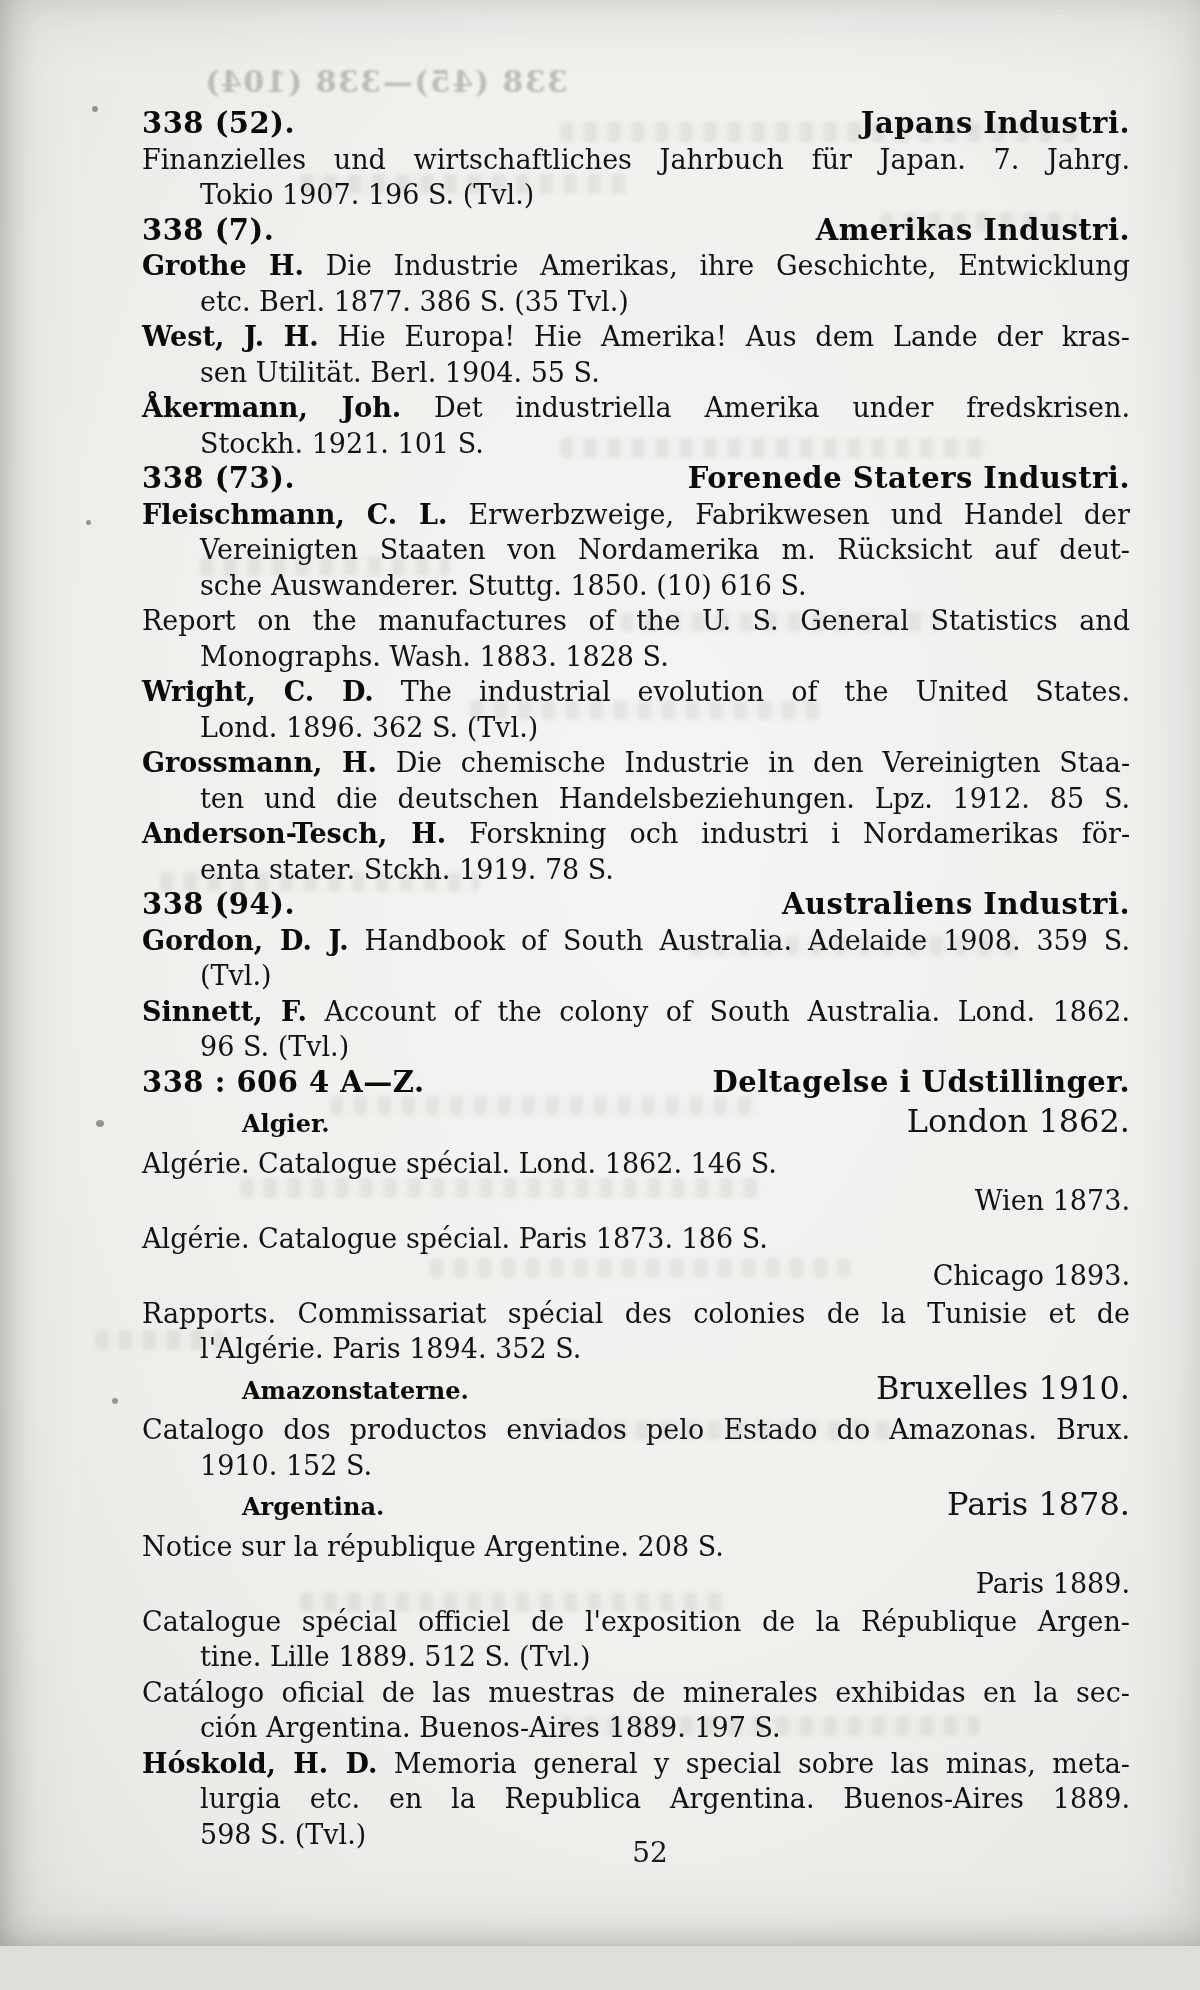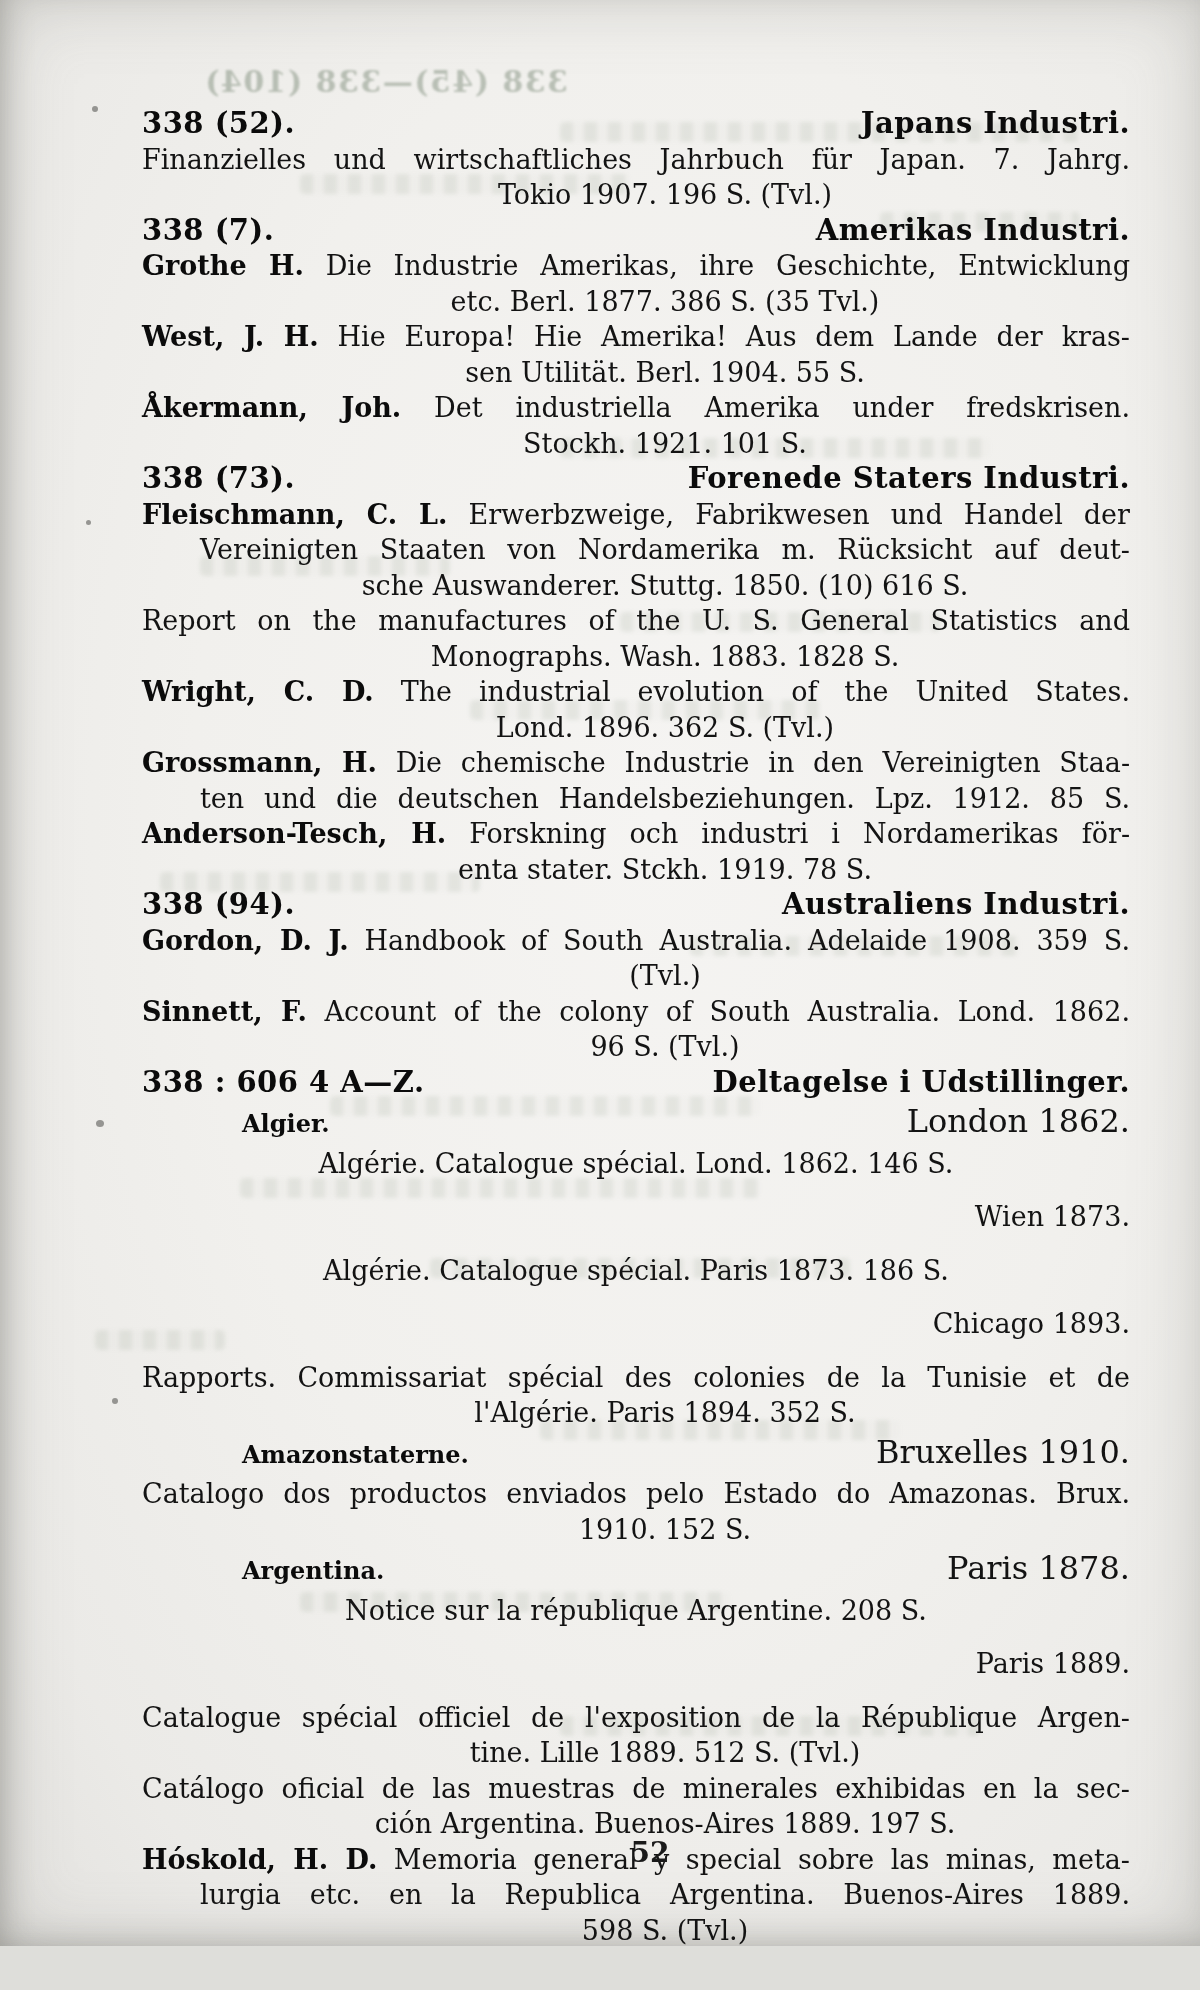--- a/index.html
+++ b/index.html
@@ -15,38 +15,38 @@
     box-shadow:inset 0 0 70px rgba(110,110,105,0.28), inset 20px 0 30px -16px rgba(95,95,90,0.30), inset 0 -18px 28px -14px rgba(95,95,90,0.22);
     color:#131313;
   }
   .text-block{
     position:absolute;left:142px;top:106px;width:988px;
   }
   .line{
     font-size:27px;line-height:35.5px;white-space:normal;
     text-rendering:optimizeLegibility;
   }
-  .line.body{ text-align:center; }
+  .line.body{ text-align:left; }
   .line.body.justify{ text-align:justify; text-align-last:justify; }
   .line.body.indent{ padding-left:58px; }
   .line.header{
     display:flex;justify-content:space-between;align-items:baseline;
     font-weight:bold;font-size:29px;letter-spacing:0.5px;color:#0b0b0b;
   }
   .line.subheader{
     display:flex;justify-content:space-between;align-items:baseline;margin:4px 0;
   }
   .line.subheader .hl{ margin-left:100px;font-weight:bold;font-size:24px;color:#0b0b0b; }
   .line.subheader .hr{ font-size:32px; }
-  .line.rightnote{ text-align:right;margin:18px 0; }
+  .line.rightnote{ text-align:right;margin:2px 0; }
   .line b{ font-weight:bold;color:#0b0b0b;margin-top:9px; }
   .page-number{
     position:absolute;top:1836px;left:0;right:0;
     text-align:center;padding-left:100px;
-    font-size:28px;color:#1a1a1a;font-weight:bold;
+    font-size:28px;color:#1a1a1a;
   }
   .ghost-header{
     position:absolute;left:138px;top:64px;width:430px;
     transform:scaleX(-1);
     font-weight:bold;font-size:30px;letter-spacing:1.5px;
     color:rgba(139,152,134,0.55);
     filter:blur(1.3px);
     user-select:none;
   }
   .smudge{

